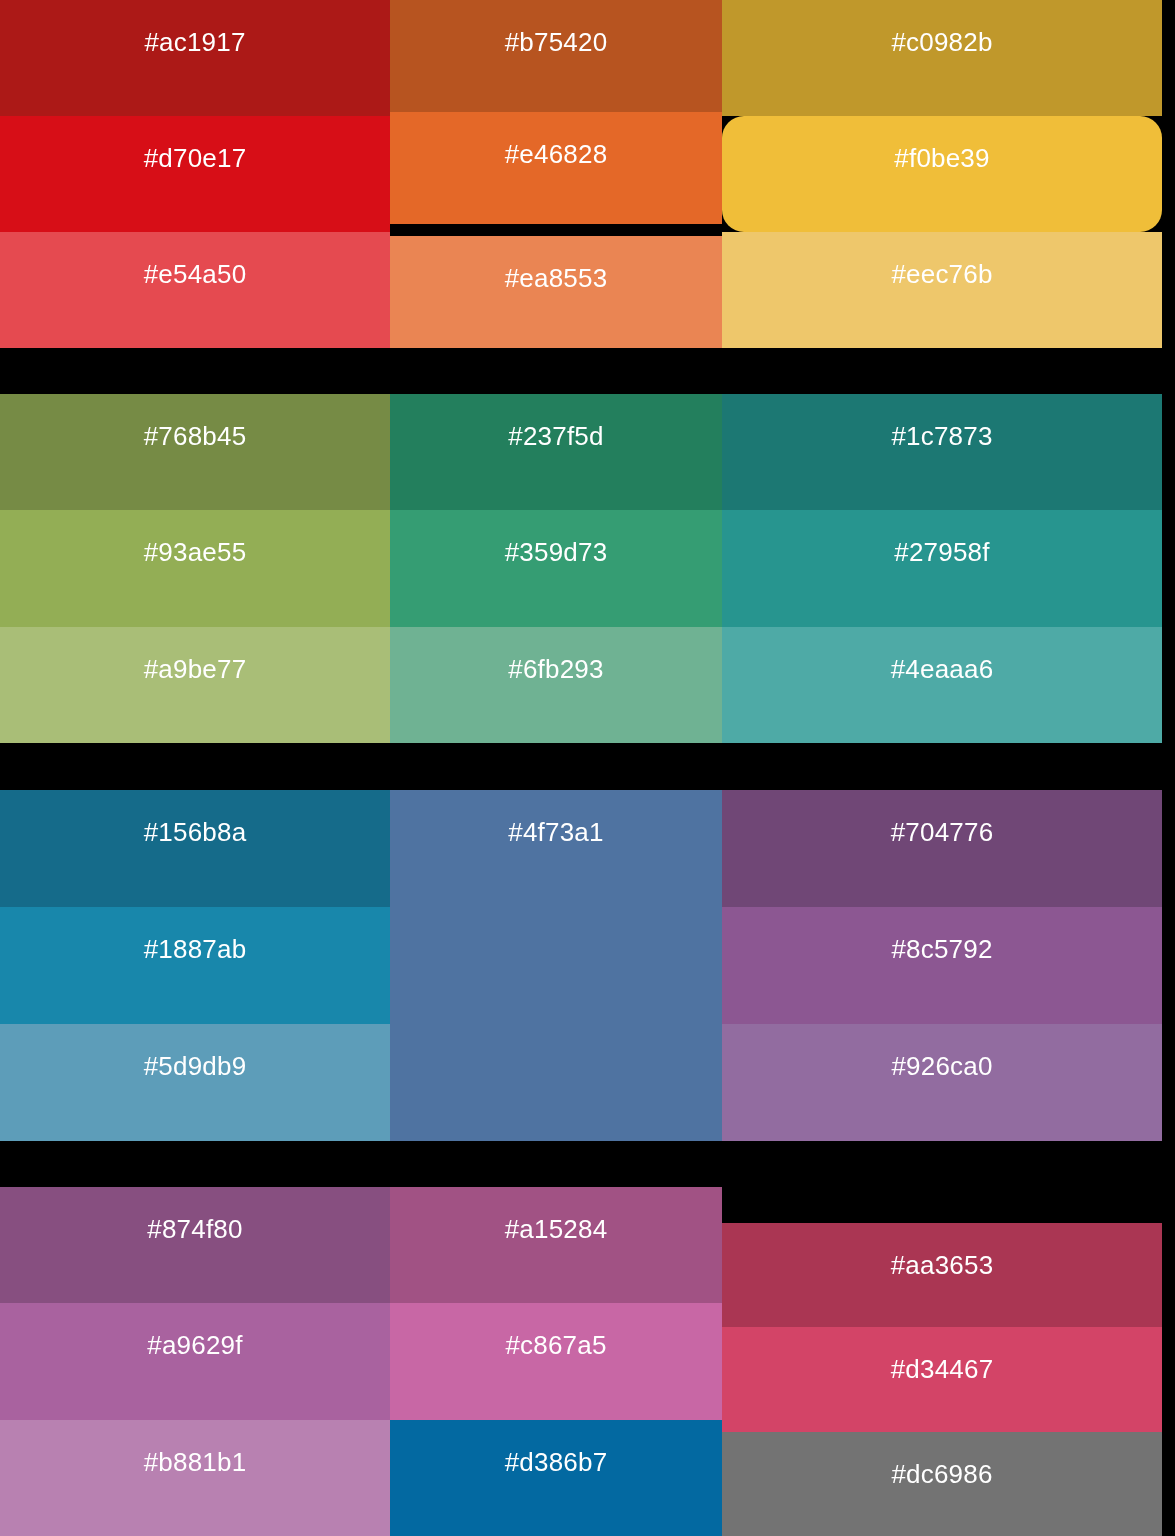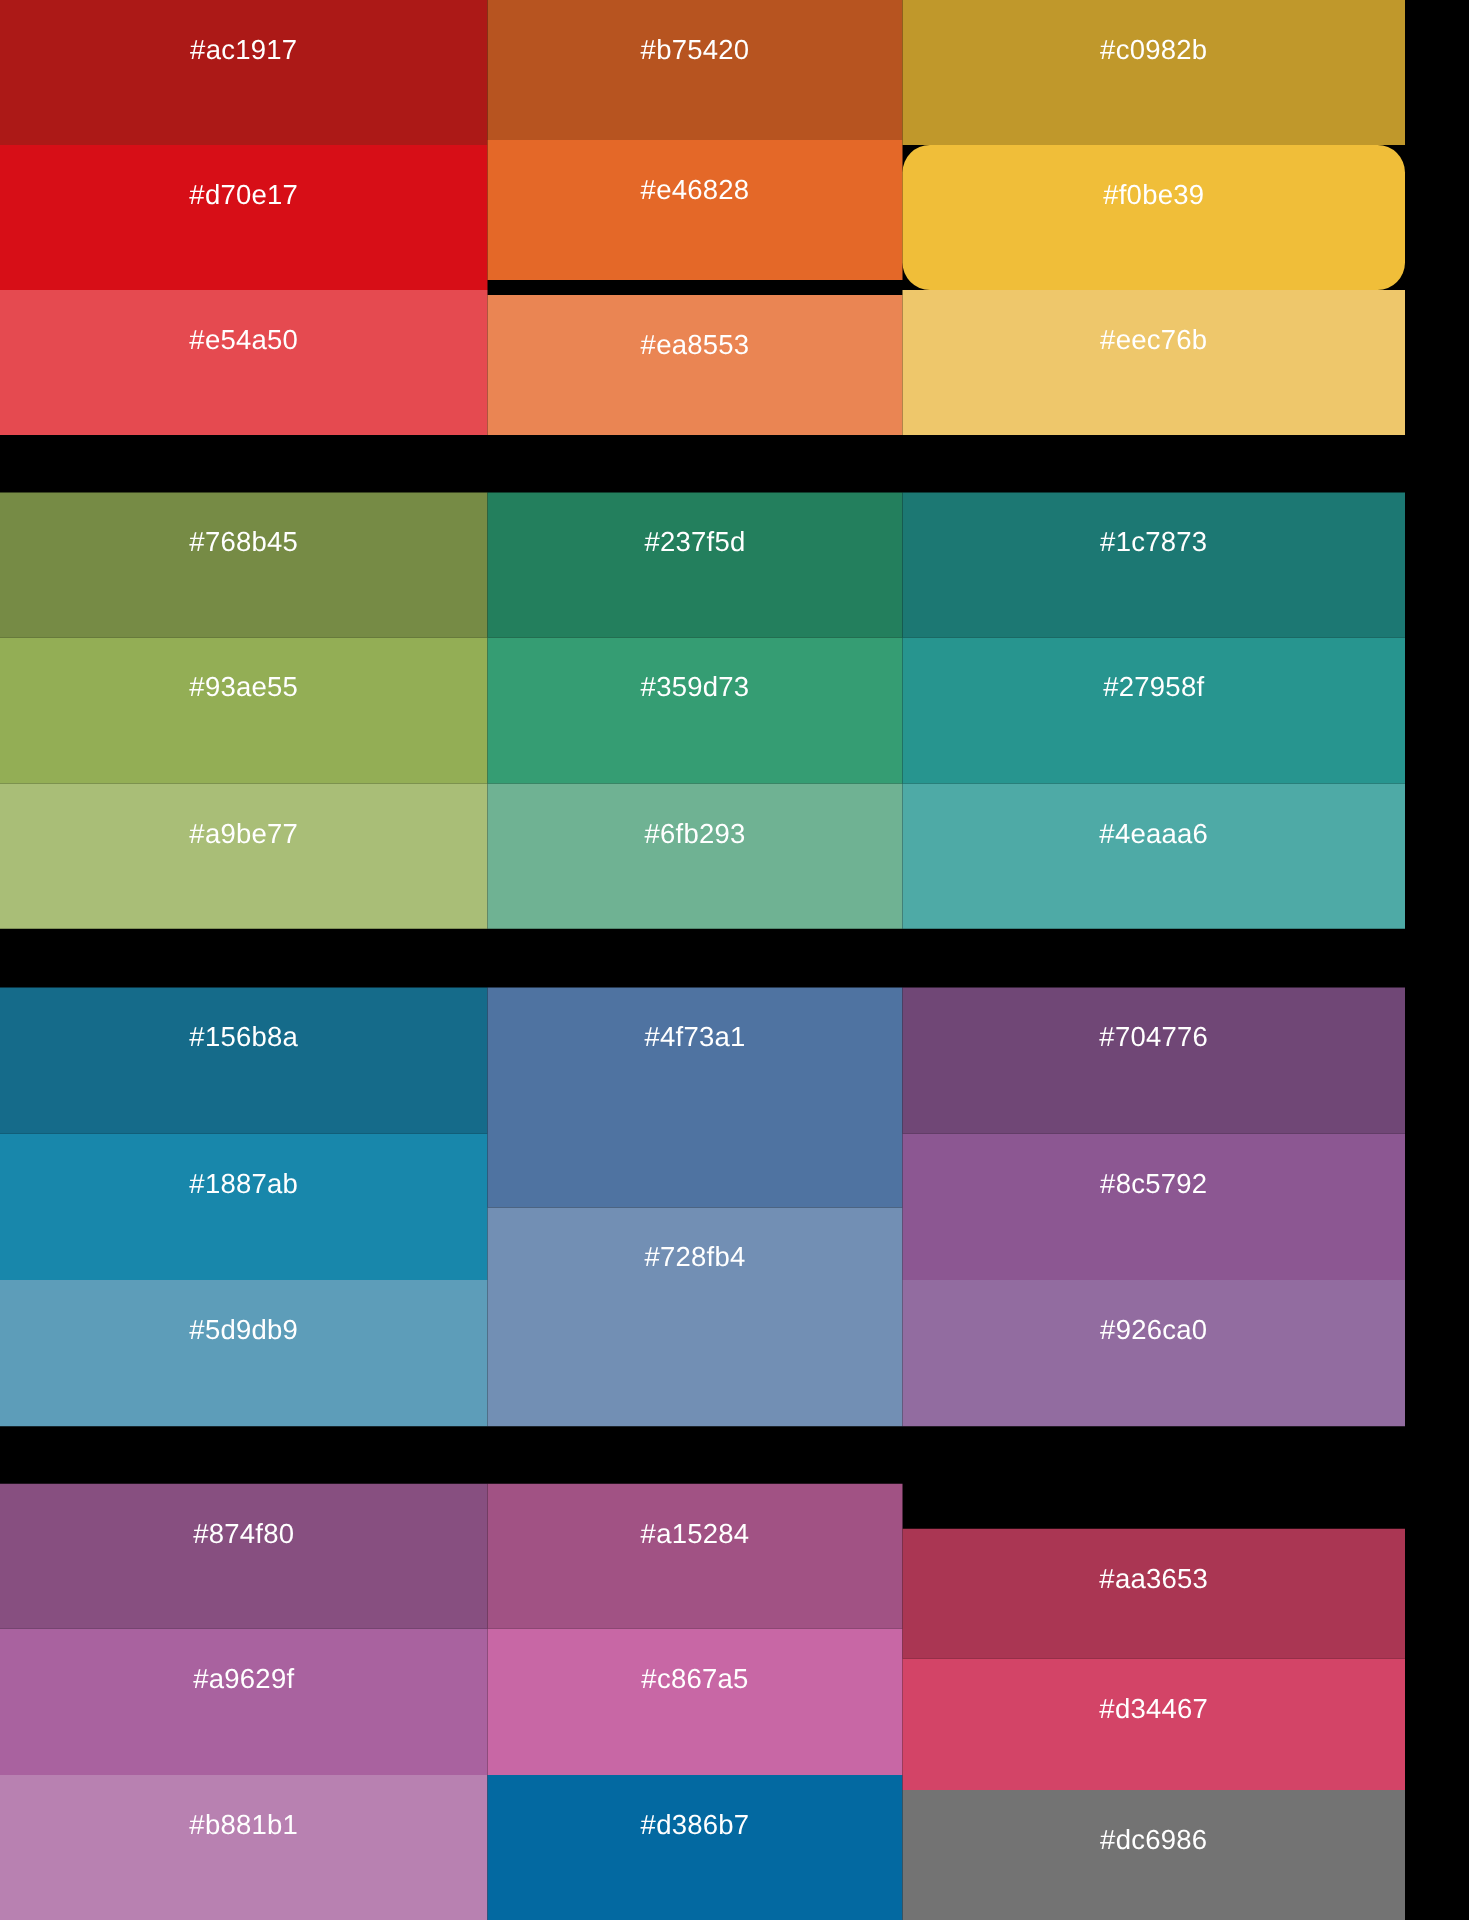--- a/index.html
+++ b/index.html
@@ -42,35 +42,35 @@
   .sep-2 { height: 47px; }
   .sep-3 { height: 46px; }
 
   .swatch-column {
     display: flex;
     flex-direction: column;
     height: 100%;
   }
   .col-1 { width: 390px; }
   .col-2 { width: 332px; }
-  .col-3 { width: 402px; justify-content: center; }
+  .col-3 { width: 440px; justify-content: center; }
 
   .swatch-cell {
     flex: 1 1 0;
     position: relative;
     display: block;
   }
   .swatch-label {
     position: absolute;
     left: 0;
     right: 0;
     top: 29px;
     text-align: center;
     color: #ffffff;
-    font-size: 22px;
+    font-size: 26px;
     font-weight: 400;
     letter-spacing: 0.2px;
     line-height: 1;
     white-space: nowrap;
   }
 </style>
 </head>
 <body>
 
 <div class="palette-sheet">
@@ -160,23 +160,20 @@
         <span class="swatch-label">#1887ab</span>
       </div>
       <div class="swatch-cell" style="background-color: rgb(93, 157, 185);">
         <span class="swatch-label">#5d9db9</span>
       </div>
     </div>
     <div class="swatch-column col-2">
       <div class="swatch-cell" style="background-color: rgb(79, 115, 161);">
         <span class="swatch-label">#4f73a1</span>
       </div>
-      <div class="swatch-cell" style="background-color: rgb(114, 143, 180);">
-        <span class="swatch-label">#728fb4</span>
-      </div>
     </div>
     <div class="swatch-column col-3">
       <div class="swatch-cell" style="background-color: rgb(112, 71, 118);">
         <span class="swatch-label">#704776</span>
       </div>
       <div class="swatch-cell" style="background-color: rgb(140, 87, 146);">
         <span class="swatch-label">#8c5792</span>
       </div>
       <div class="swatch-cell" style="background-color: rgb(146, 108, 160);">
         <span class="swatch-label">#926ca0</span>

